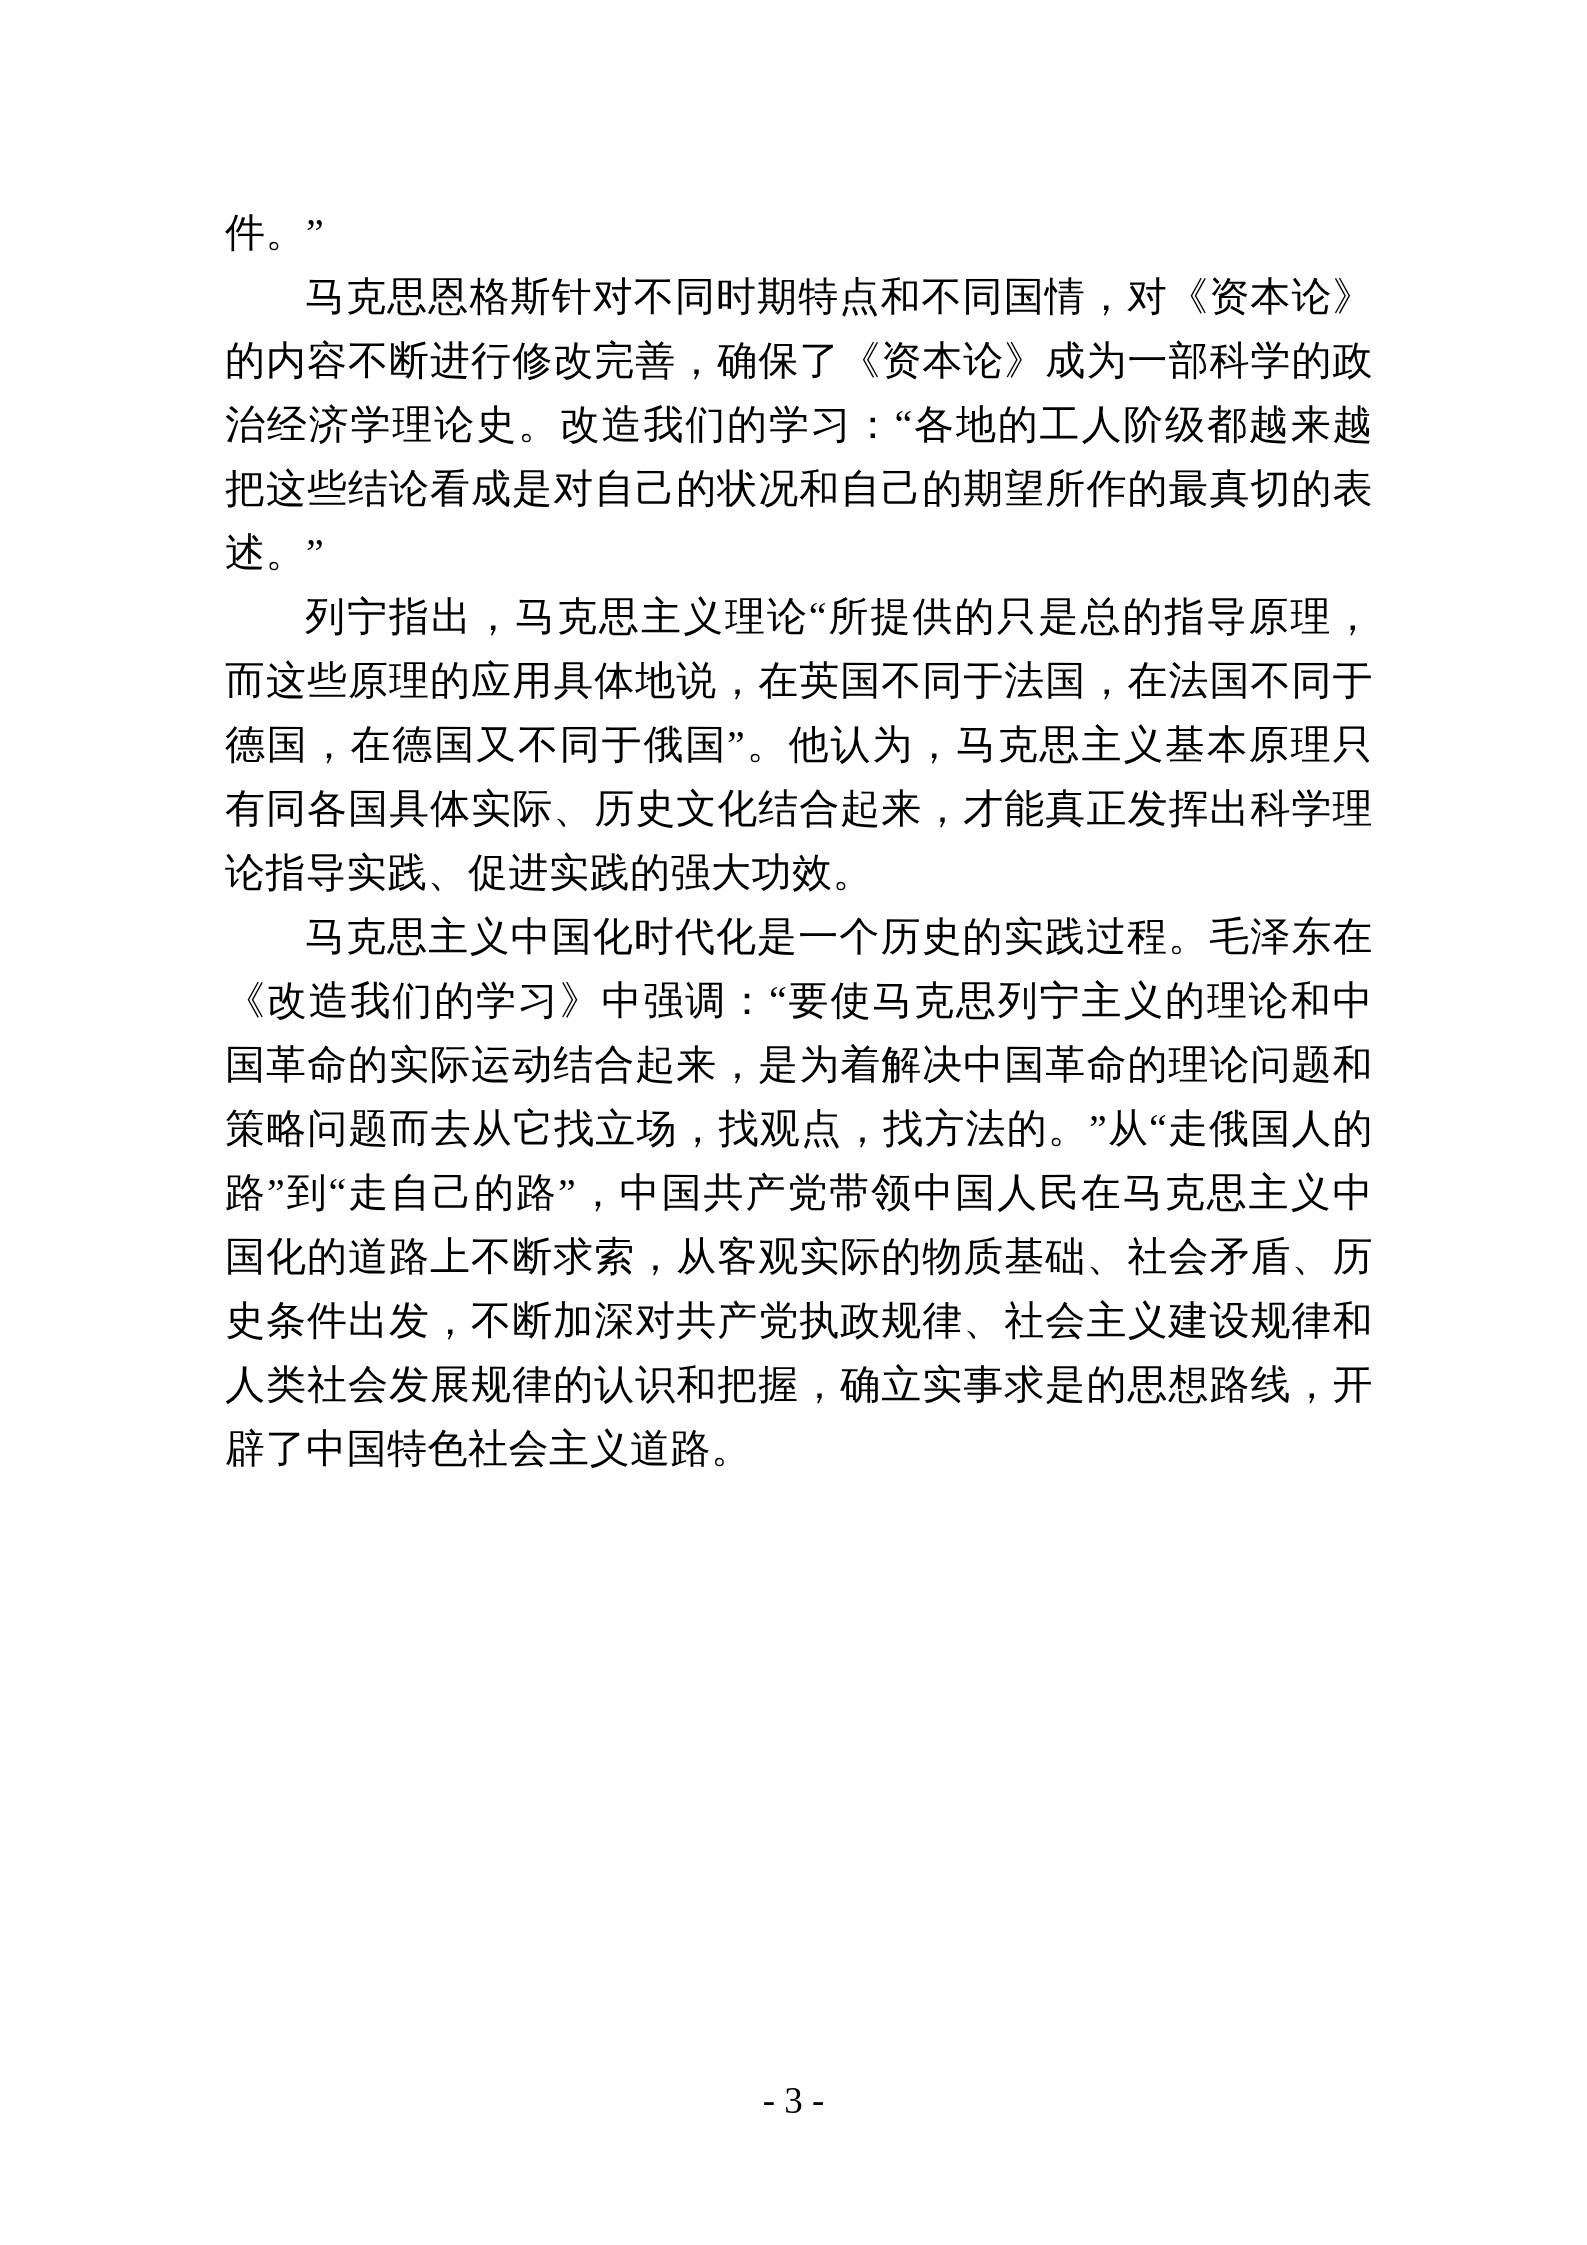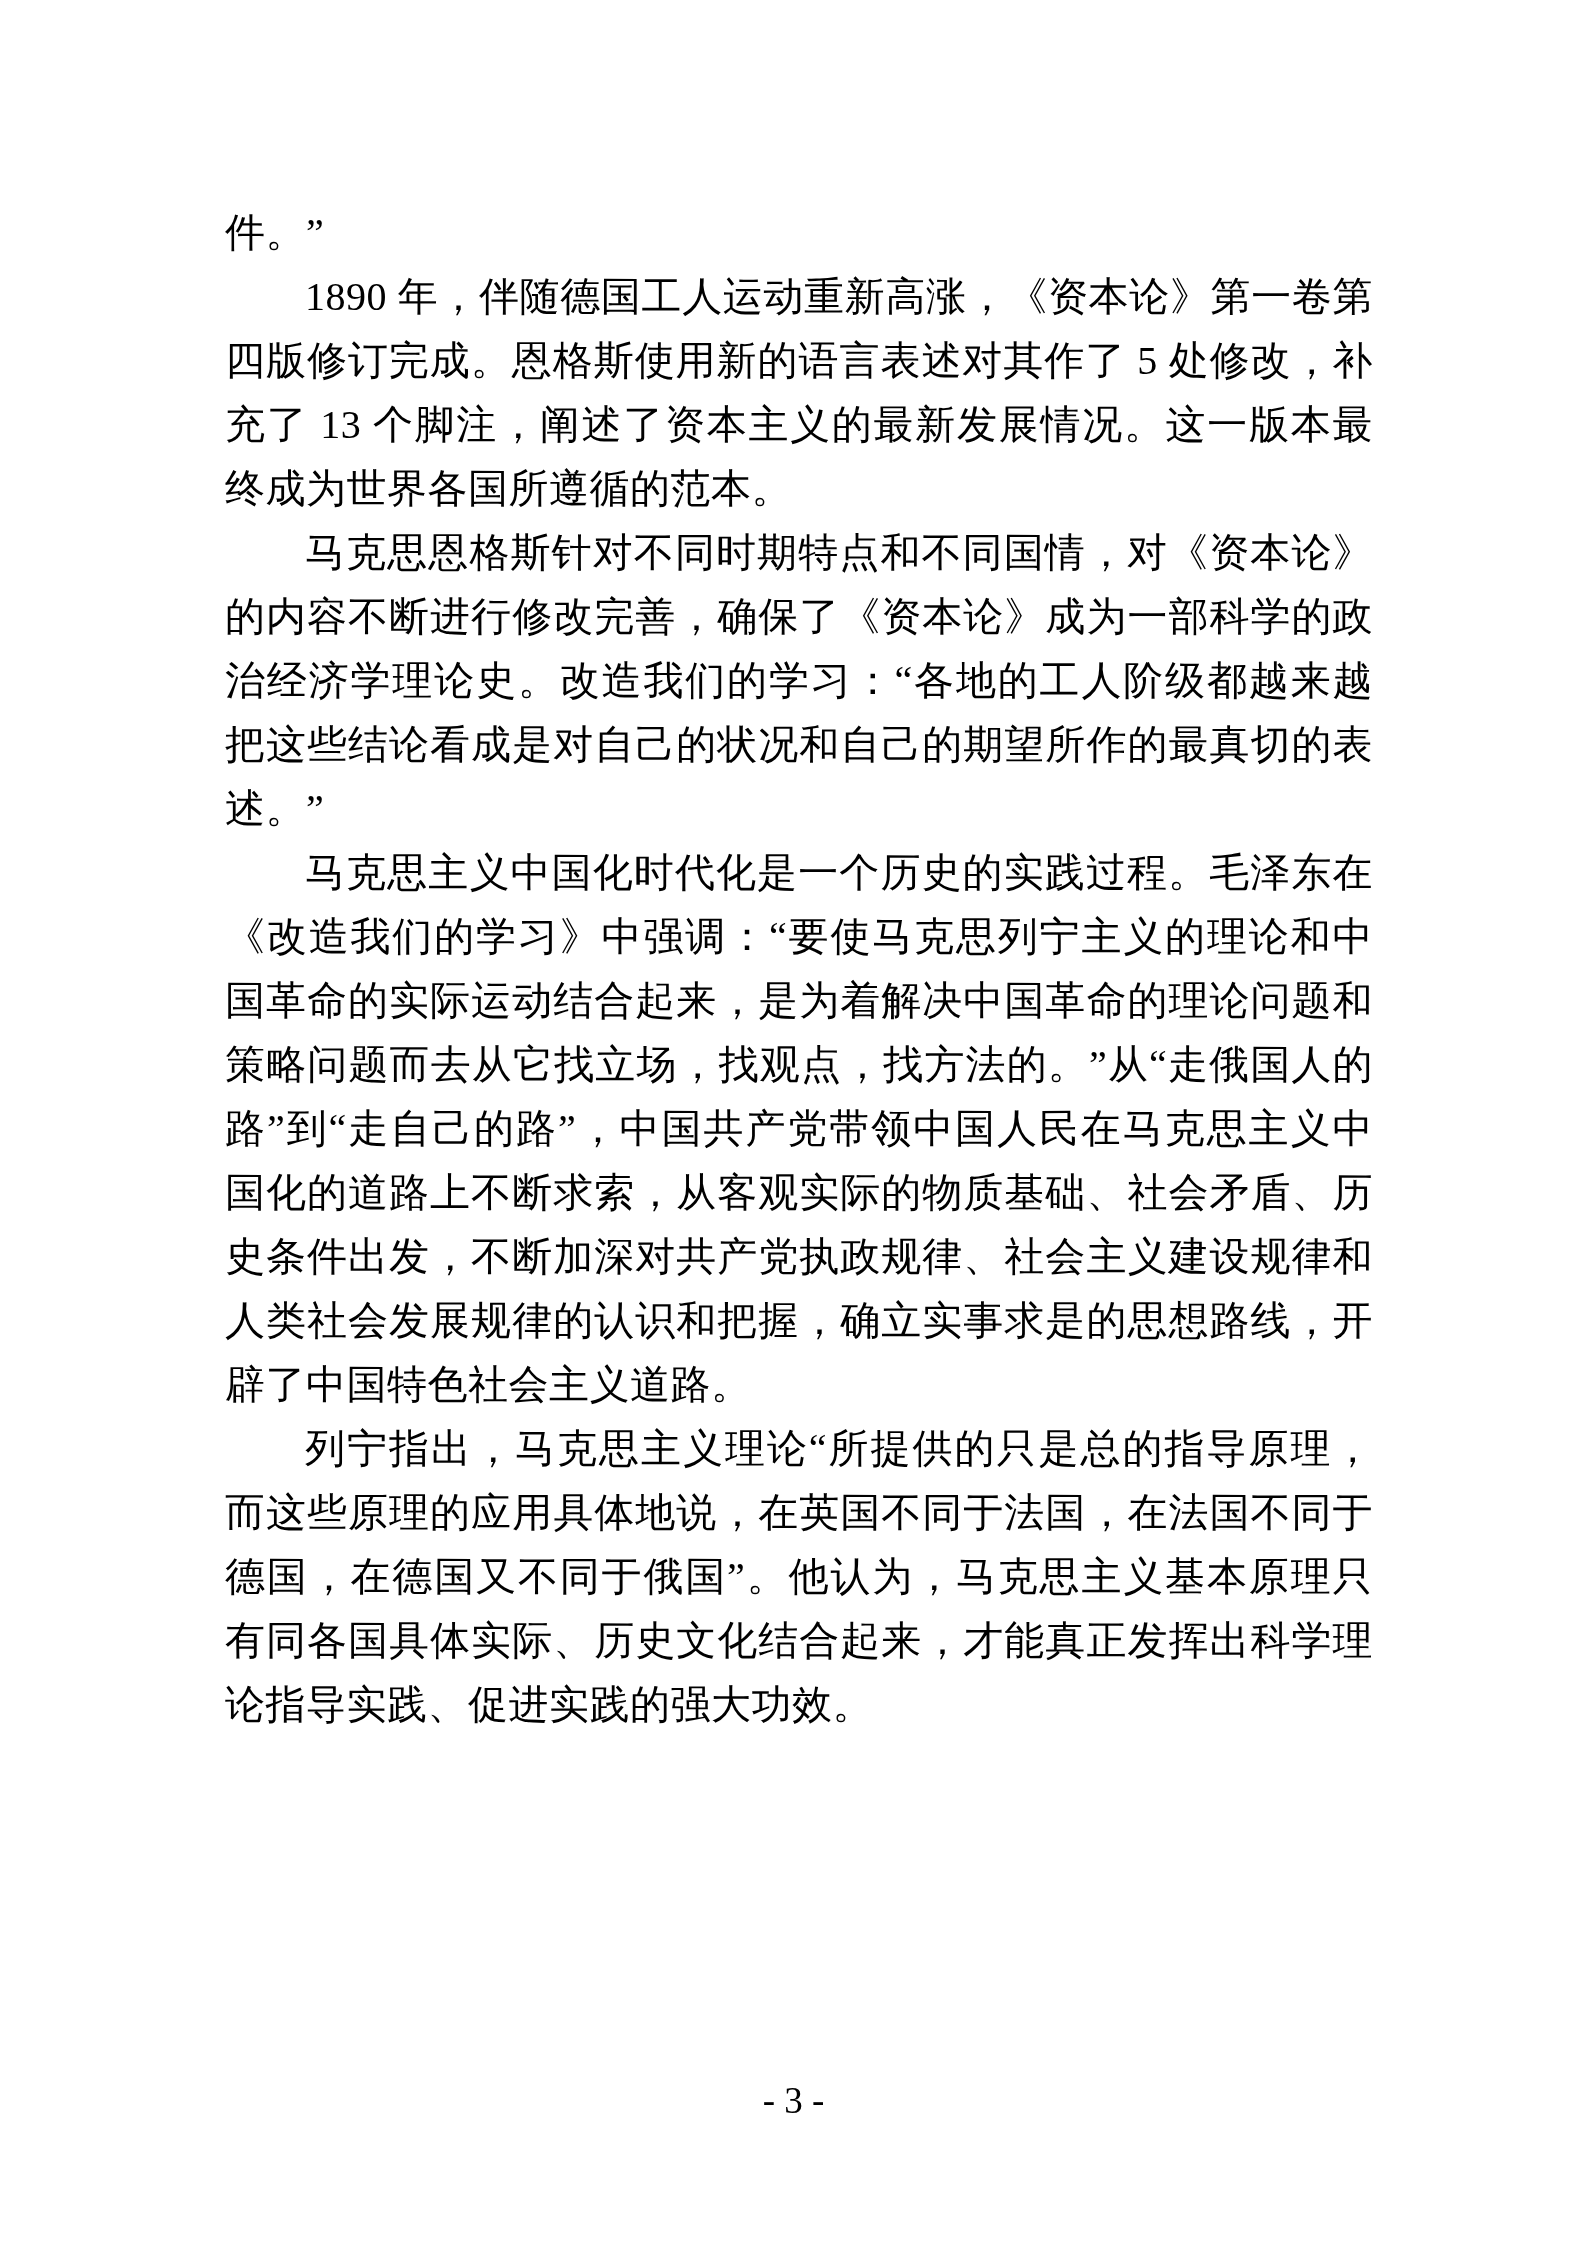--- a/index.html
+++ b/index.html
@@ -45,19 +45,18 @@
     line-height: 50px;
     color: #000000;
   }
 </style>
 </head>
 <body>
 
 <div class="page">
   <div class="content">
     <p class="continuation">件。”</p>
-    <p>1890 年，伴随德国工人运动重新高涨，《资本论》第一卷第四版修订完成。恩格斯使用新的语言表述对其作了 5 处修改，补充了 13 个脚注，阐述了资本主义的最新发展情况。这一版本最终成为世界各国所遵循的范本。</p>
     <p>马克思恩格斯针对不同时期特点和不同国情，对《资本论》的内容不断进行修改完善，确保了《资本论》成为一部科学的政治经济学理论史。改造我们的学习：“各地的工人阶级都越来越把这些结论看成是对自己的状况和自己的期望所作的最真切的表述。”</p>
+    <p>列宁指出，马克思主义理论“所提供的只是总的指导原理，而这些原理的应用具体地说，在英国不同于法国，在法国不同于德国，在德国又不同于俄国”。他认为，马克思主义基本原理只有同各国具体实际、历史文化结合起来，才能真正发挥出科学理论指导实践、促进实践的强大功效。</p>
     <p>马克思主义中国化时代化是一个历史的实践过程。毛泽东在《改造我们的学习》中强调：“要使马克思列宁主义的理论和中国革命的实际运动结合起来，是为着解决中国革命的理论问题和策略问题而去从它找立场，找观点，找方法的。”从“走俄国人的路”到“走自己的路”，中国共产党带领中国人民在马克思主义中国化的道路上不断求索，从客观实际的物质基础、社会矛盾、历史条件出发，不断加深对共产党执政规律、社会主义建设规律和人类社会发展规律的认识和把握，确立实事求是的思想路线，开辟了中国特色社会主义道路。</p>
-    <p>列宁指出，马克思主义理论“所提供的只是总的指导原理，而这些原理的应用具体地说，在英国不同于法国，在法国不同于德国，在德国又不同于俄国”。他认为，马克思主义基本原理只有同各国具体实际、历史文化结合起来，才能真正发挥出科学理论指导实践、促进实践的强大功效。</p>
   </div>
   <div class="page-footer">- 3 -</div>
 </div>
 
 </body></html>

